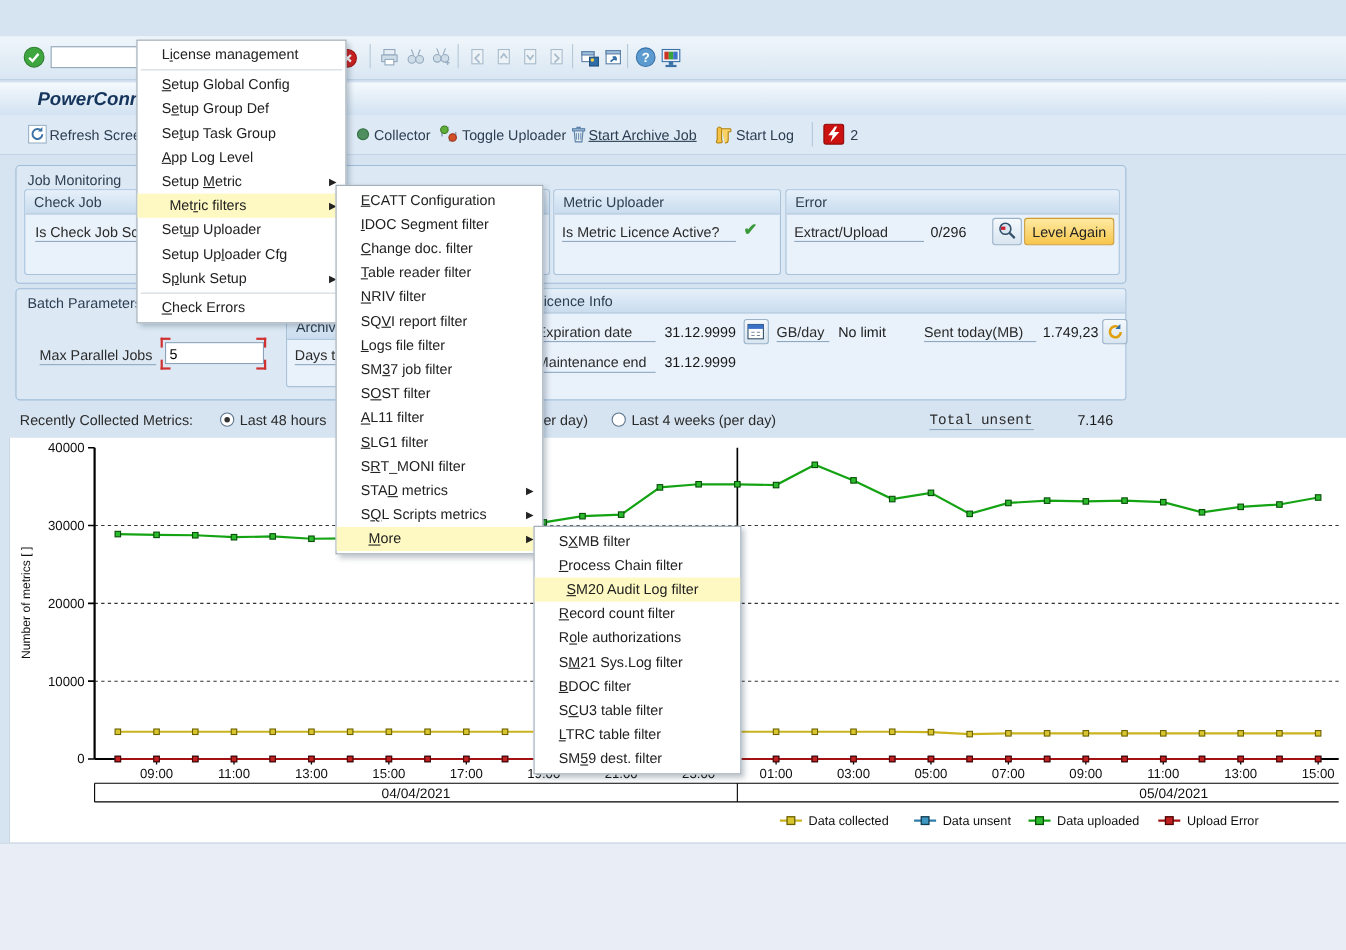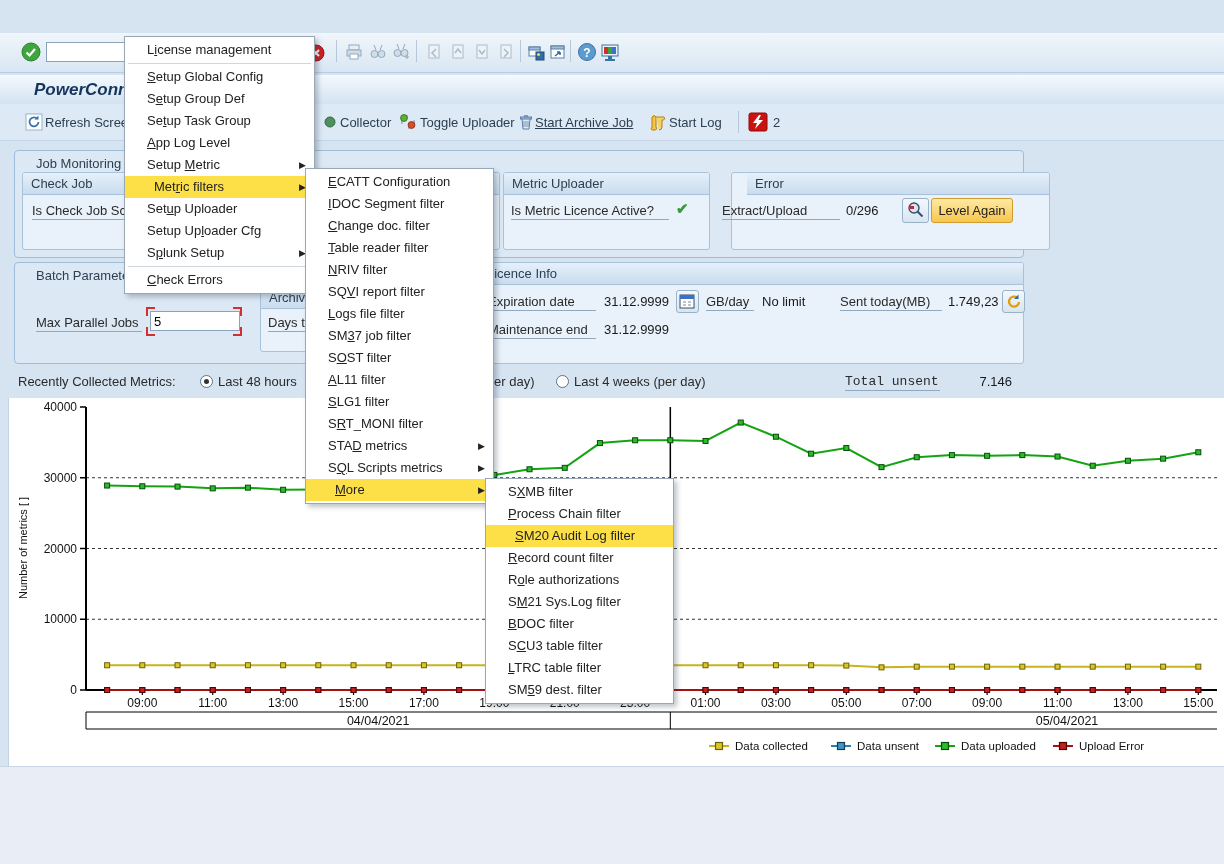--- a/index.html
+++ b/index.html
@@ -24,21 +24,21 @@
   #apptoolbar{left:0;top:104px;width:1224px;height:36px;background:#dde9f5;border-bottom:1px solid #c2d4e6;}
   .tbtxt{position:absolute;top:11px;font-size:13px;color:#2c3e50;white-space:nowrap;}
   .vsep{position:absolute;top:7px;width:1px;height:22px;background:#b4c8da;}
 
   .tbi{position:absolute;width:20px;height:20px;}
   #command-input{position:absolute;left:46px;top:9px;width:168px;height:18px;border:1px solid #8aa3ba;
                  background:#fff;font-size:12px;padding:0 3px;}
 
   
   .gbox{position:absolute;background:#dce9f5;border:1px solid #9fbcd8;border-radius:4px;}
-  .gtitle{position:absolute;font-size:13px;color:#2d3e50;white-space:nowrap;margin-left:11px;}
+  .gtitle{position:absolute;font-size:13px;color:#2d3e50;white-space:nowrap;}
   .sbox{position:absolute;background:#e9f1fa;border:1px solid #a8c2da;border-radius:3px;overflow:hidden;}
   .sbox-h{height:22px;background:linear-gradient(#e6f0fa,#c9dcee);border-bottom:1px solid #a8c2da;
           font-size:13px;color:#2d3e50;padding:3px 0 0 8px;box-sizing:border-box;}
 
   .btn-yellow{position:absolute;background:linear-gradient(#feeaa2,#f7c64c);border:1px solid #cf9b30;
               border-radius:3px;font-size:13px;color:#222;text-align:center;}
   .btn-icon{position:absolute;background:linear-gradient(#f4f8fc,#d8e5f0);border:1px solid #9ab2c8;border-radius:3px;}
 
   
   .radio{position:absolute;width:13px;height:13px;border-radius:50%;border:1px solid #5c748c;background:#fff;box-sizing:border-box;}
@@ -51,21 +51,21 @@
   .c-bl{border-left:2px solid #d03030;border-bottom:2px solid #d03030;}
   .c-br{border-right:2px solid #d03030;border-bottom:2px solid #d03030;}
 
   
   .menu{position:absolute;background:#fff;border:1px solid #9aa7b4;box-shadow:3px 3px 5px rgba(40,60,80,.3);
         z-index:100;padding:2px 0;}
   #menu-admin{left:124px;top:36px;width:189px;}
   #menu-filters{left:305px;top:168px;width:187px;}
   #menu-more{left:485px;top:478px;width:187px;}
   .mi{height:22px;line-height:22px;padding-left:22px;position:relative;font-size:13px;color:#222;white-space:nowrap;}
-  .mi.hl{background:#fde047;padding-left:29px;}
+  .mi.hl{background:#fef9c3;padding-left:29px;}
   .mi .arr{position:absolute;right:8px;top:0;font-size:9px;color:#222;}
   .msep{height:5px;position:relative;}
   .msep:after{content:'';position:absolute;left:3px;right:3px;top:2px;border-top:1px solid #cfd6dd;}
 
   #chartbox{position:absolute;left:8px;top:398px;width:1216px;height:368px;background:#fff;border-left:1px solid #c3d2e0;}
   #bottompane{position:absolute;left:0;top:766px;width:1224px;height:98px;background:#e9eef6;border-top:1px solid #c9d6e3;}
   svg text{font-family:"Liberation Sans",sans-serif;}
 </style>
 </head>
 <body>
@@ -232,21 +232,21 @@
     <div class="sbox-h">Check Job</div>
   </div>
   <div class="lbl ulbl" style="left:32px;top:203px;width:160px;">Is Check Job Sch</div>
 
   <div class="sbox" style="left:503px;top:172px;width:205px;height:76px;">
     <div class="sbox-h">Metric Uploader</div>
   </div>
   <div class="lbl ulbl" style="left:511px;top:203px;width:158px;">Is Metric Licence Active?</div>
   <div class="abs" style="left:676px;top:200px;font-size:15px;font-weight:bold;color:#3a9a3a;">✔</div>
 
-  <div class="sbox" style="left:731px;top:172px;width:302px;height:76px;padding-left:15px;">
+  <div class="sbox" style="left:714px;top:172px;width:302px;height:76px;">
     <div class="sbox-h">Error</div>
   </div>
   <div class="lbl ulbl" style="left:722px;top:203px;width:118px;">Extract/Upload</div>
   <div class="val" style="left:846px;top:203px;">0/296</div>
   <div class="btn-icon" style="left:902px;top:198px;width:25px;height:23px;">
     <svg width="25" height="23">
         <circle cx="11" cy="9" r="5" fill="#d9e6f0" stroke="#34506b" stroke-width="1.4"></circle>
         <path d="M14.5 12.5 l5 5" stroke="#34506b" stroke-width="2"></path>
         <rect x="7" y="7" width="4" height="3" fill="#c23"></rect>
       </svg>

